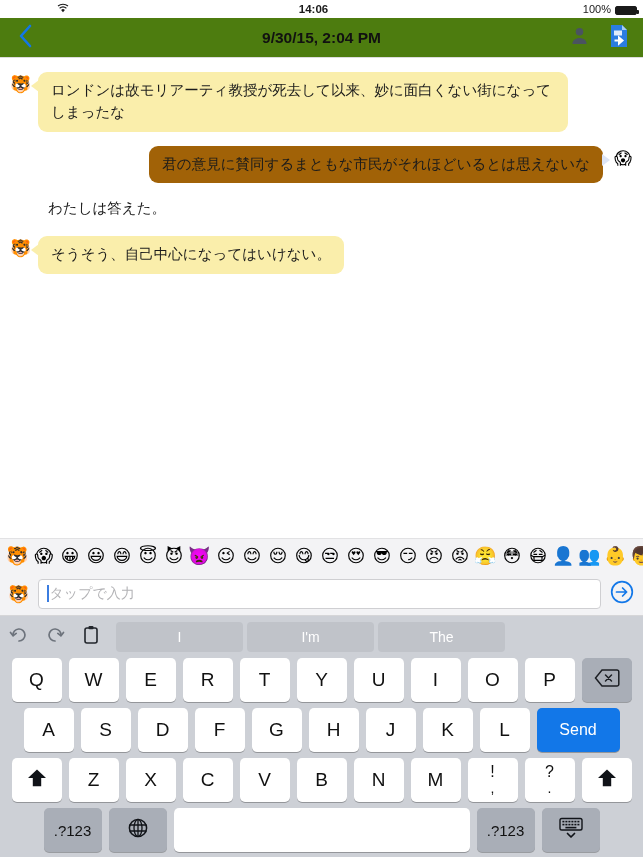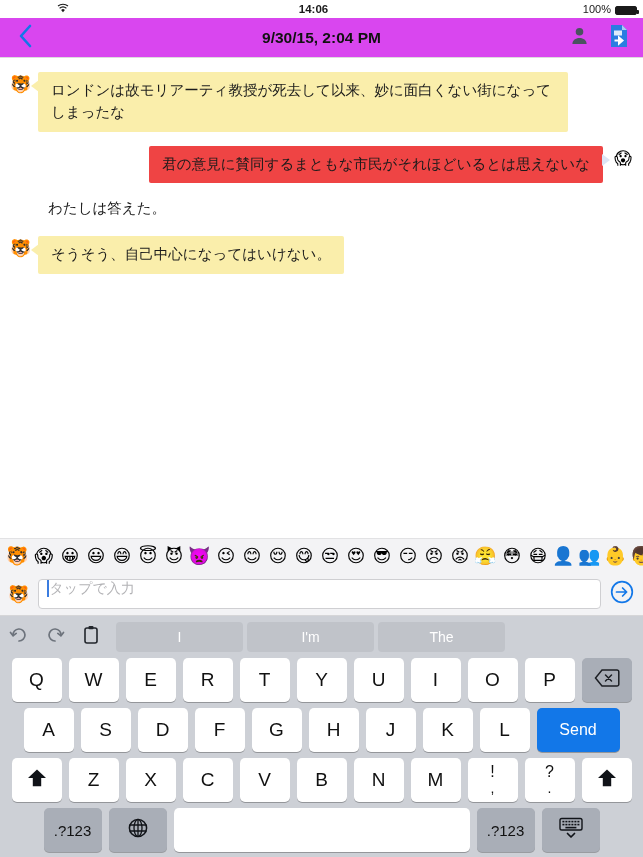--- a/index.html
+++ b/index.html
@@ -23,21 +23,21 @@
   .sb-center { position: absolute; left: 0; right: 16px; text-align: center; font-size: 11.5px; font-weight: 600; pointer-events: none; }
   .sb-right { margin-left: auto; display: flex; align-items: flex-end; gap: 4px; font-size: 11px; z-index: 2; }
   .battery { width: 22px; height: 9px; border: 1px solid #1a1a1a; border-radius: 2px; position: relative; }
   .battery::after { content: ""; position: absolute; right: -3px; top: 2.5px; width: 2px; height: 4px; background: #1a1a1a; border-radius: 0 1px 1px 0; }
   .battery > i { display: block; height: 100%; background: #1a1a1a; }
 
   
   .navbar {
     height: 40px; flex: 0 0 40px;
     display: flex; align-items: center;
-    background: #d946ef; border-bottom: 1px solid #dcdcdc;
+    background: #4d7c0f; border-bottom: 1px solid #dcdcdc;
     padding: 0 12px; position: relative;
   }
   .nav-back { width: 26px; height: 26px; display: flex; align-items: center; justify-content: center; cursor: pointer; }
   .nav-title {
     position: absolute; left: 0; right: 0; text-align: center;
     font-size: 15.5px; font-weight: 700; color: #111; pointer-events: none;
   }
   .nav-right { margin-left: auto; display: flex; align-items: center; gap: 16px; z-index: 2; }
   .nav-icon { width: 24px; height: 26px; display: flex; align-items: center; justify-content: center; cursor: pointer; }
 
@@ -48,28 +48,28 @@
   .msg-row.left { justify-content: flex-start; }
   .msg-row.right { justify-content: flex-end; }
 
   .avatar { width: 20px; height: 20px; font-size: 17px; line-height: 20px; text-align: center; flex: 0 0 20px; margin-top: 3px; }
   .avatar.r { margin-left: 2px; }
 
   .bubble {
     position: relative;
     max-width: 530px;
     padding: 8px 13px;
-    border-radius: 2px;
+    border-radius: 9px;
     font-size: 14.5px;
     line-height: 1.5;
     color: #1b1b1b;
     font-family: "DejaVu Sans", "Liberation Sans", sans-serif;
   }
   .bubble.yellow { background: #faeeab; margin-left: 8px; }
-  .bubble.blue   { background: #ef4444; margin-right: 8px; }
+  .bubble.blue   { background: #a16207; margin-right: 8px; }
   .bubble.yellow::before {
     content: ""; position: absolute; left: -7px; top: 8px;
     border-top: 6px solid transparent; border-bottom: 6px solid transparent;
     border-right: 8px solid #faeeab;
   }
   .bubble.blue::after {
     content: ""; position: absolute; right: -7px; top: 8px;
     border-top: 6px solid transparent; border-bottom: 6px solid transparent;
     border-left: 8px solid #dce4f5;
   }
@@ -93,21 +93,21 @@
     flex: 0 0 44px; height: 44px;
     background: #f3f3f5;
     display: flex; align-items: center;
     padding: 0 8px; gap: 8px;
     border-bottom: 1px solid #d6d6d8;
   }
   .input-avatar { font-size: 17px; width: 22px; text-align: center; font-family: "DejaVu Sans", sans-serif; }
   .text-field {
     flex: 1 1 auto; height: 30px;
     background: #ffffff; border: 1px solid #cfcfd2; border-radius: 4px;
-    display: flex; align-items: flex-start; padding: 0 8px;
+    display: flex; align-items: center; padding: 0 8px;
     font-size: 14px; color: #b3b3b6; position: relative;
     font-family: "DejaVu Sans", "Liberation Sans", sans-serif;
   }
   .caret { width: 1.5px; height: 17px; background: #3b7de0; margin-right: 1px; }
   .send-arrow { width: 26px; height: 26px; flex: 0 0 26px; display: flex; align-items: center; justify-content: center; cursor: pointer; }
 
   
   .keyboard { flex: 0 0 auto; background: #cdd0d6; padding-bottom: 3px; }
   .predict-bar { height: 42px; display: flex; align-items: center; padding: 0 8px; gap: 0; }
   .pb-icons { display: flex; align-items: center; gap: 14px; padding-right: 14px; }

